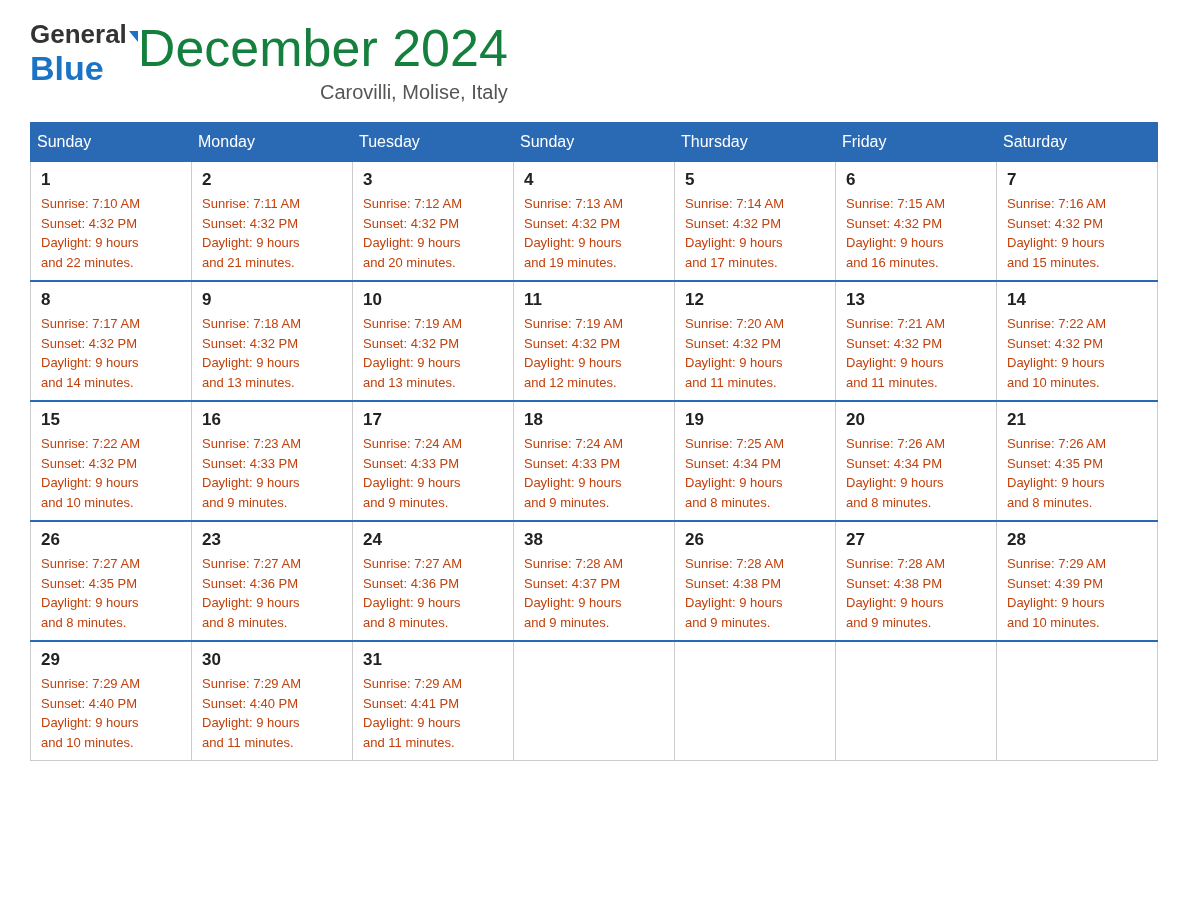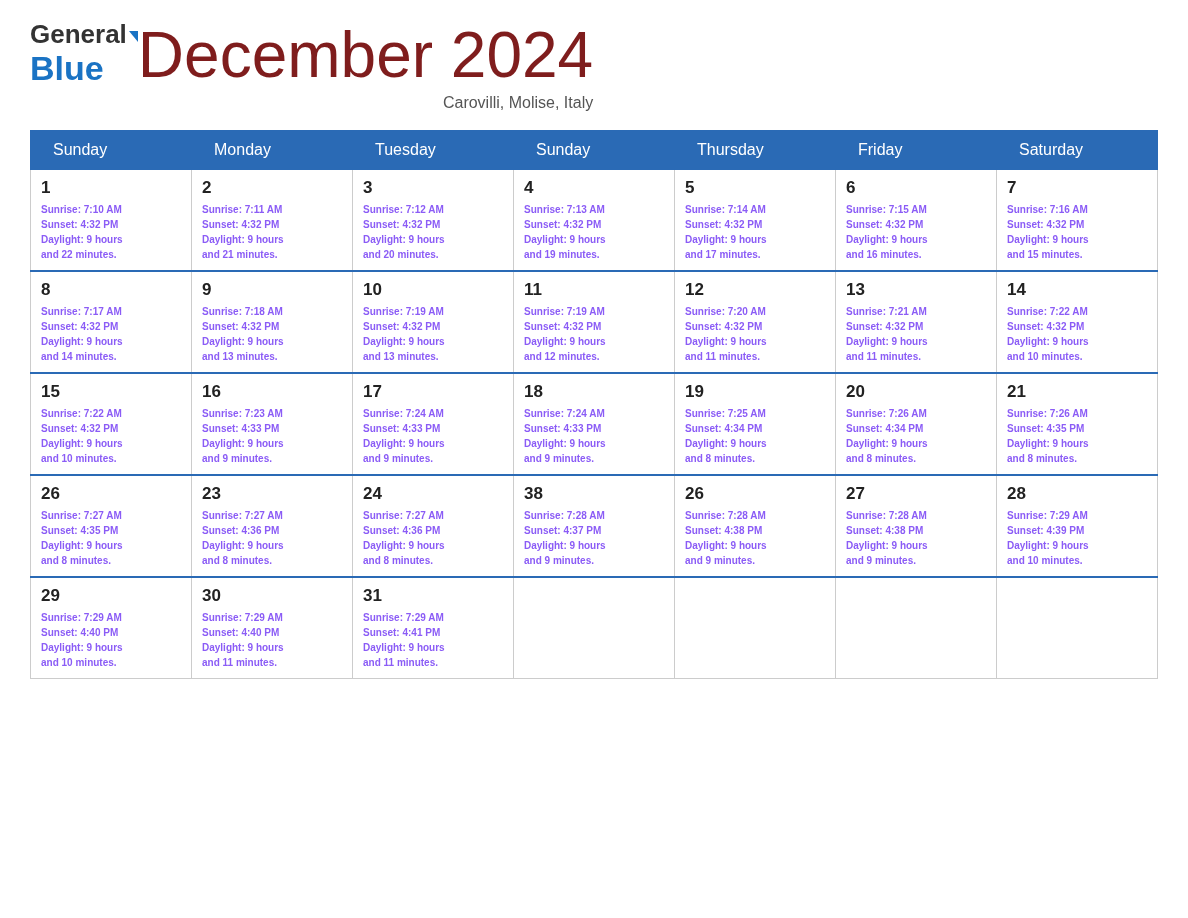--- a/index.html
+++ b/index.html
@@ -29,61 +29,60 @@
     }
     .logo-line2 {
       font-size: 34px;
       font-weight: bold;
       color: #1a73c4;
     }
     .title-block {
       text-align: right;
     }
     .month-title {
-      font-size: 64px;
+      font-size: 52px;
       font-weight: normal;
-      color: #7f1d1d;
+      color: #15803d;
       line-height: 1.1;
     }
     .location {
-      font-size: 16px;
+      font-size: 20px;
       color: #555;
       margin-top: 4px;
     }
     table {
       width: 100%;
       border-collapse: collapse;
     }
     thead th {
       background-color: #2a6ab5;
       color: #fff;
       font-size: 16px;
       font-weight: normal;
-      padding: 10px 22px;
+      padding: 10px 6px;
       text-align: left;
       border: 1px solid #2a6ab5;
     }
     tbody td {
       vertical-align: top;
       padding: 8px 10px;
       border: 1px solid #ccc;
       width: 14.28%;
       min-height: 90px;
     }
     .day-num {
       font-size: 17px;
       font-weight: bold;
       color: #222;
       margin-bottom: 4px;
     }
     .day-info {
-      font-size: 10px;
-      color: #8b5cf6;
+      font-size: 13px;
+      color: #c2410c;
       line-height: 1.5;
-      font-weight: bold;
     }
     tbody tr {
       border-bottom: 2px solid #2a6ab5;
     }
     tbody tr:last-child {
       border-bottom: 1px solid #ccc;
       margin-top: 20px;
     }
     td.empty {
       background: #fff;

